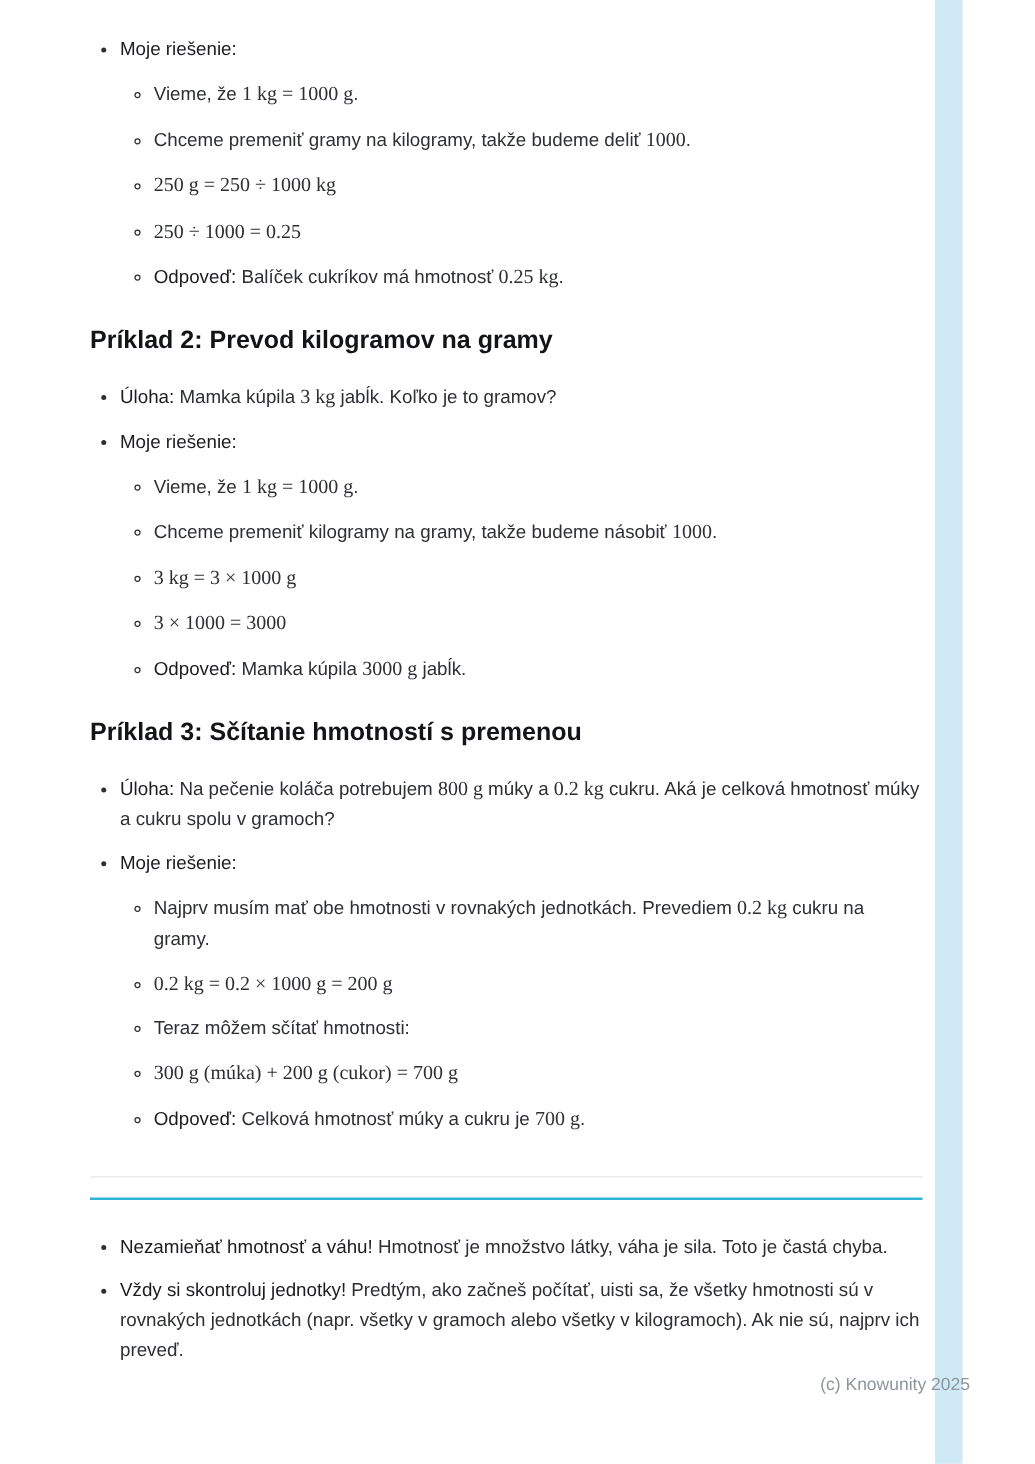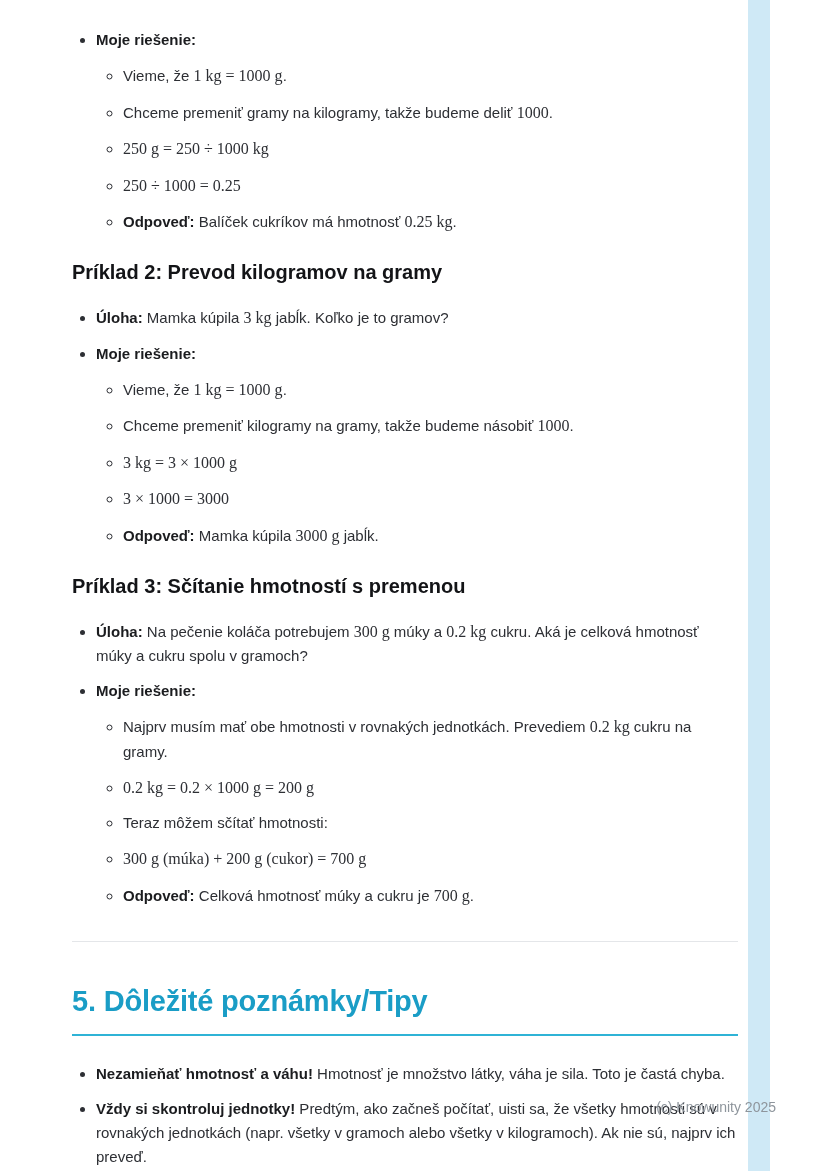--- a/index.html
+++ b/index.html
@@ -39,21 +39,21 @@
   ul.sub {
     margin: 11px 0 0 0;
     padding-left: 27px;
     list-style: circle;
   }
   ul.sub > li {
     font-size: 15px;
     line-height: 1.6;
     margin-bottom: 11px;
   }
-  .seg-b { font-weight: bold; color: #1b1c1f; }
+  .seg-b { font-weight: normal; color: #1b1c1f; }
   .seg-n { font-weight: normal; }
   .seg-m {
     font-family: "Liberation Serif", serif;
     font-size: 16px;
   }
   h3.example-heading {
     font-size: 20px;
     font-weight: bold;
     color: #131417;
     margin: 24px 0 20px 0;
@@ -116,36 +116,35 @@
         <li><span class="seg-n">Chceme premeniť kilogramy na gramy, takže budeme násobiť </span><span class="seg-m">1000</span><span class="seg-n">.</span></li>
         <li><span class="seg-m">3 kg = 3 × 1000 g</span></li>
         <li><span class="seg-m">3 × 1000 = 3000</span></li>
         <li><span class="seg-b">Odpoveď:</span><span class="seg-n"> Mamka kúpila </span><span class="seg-m">3000 g</span><span class="seg-n"> jabĺk.</span></li>
       </ul>
     </li>
   </ul>
 
   <h3 class="example-heading">Príklad 3: Sčítanie hmotností s premenou</h3>
   <ul class="top">
-    <li><span class="seg-b">Úloha:</span><span class="seg-n"> Na pečenie koláča potrebujem </span><span class="seg-m">300 g</span><span class="seg-n"> múky a </span><span class="seg-m">0.2 kg</span><span class="seg-n"> cukru. Aká je celková hmotnosť múky a cukru spolu v gramoch?</span></li>
+    <li><span class="seg-b">Úloha:</span><span class="seg-n"> Na pečenie koláča potrebujem </span><span class="seg-m">800 g</span><span class="seg-n"> múky a </span><span class="seg-m">0.2 kg</span><span class="seg-n"> cukru. Aká je celková hmotnosť múky a cukru spolu v gramoch?</span></li>
     <li>
       <span><span class="seg-b">Moje riešenie:</span></span>
       <ul class="sub">
         <li><span class="seg-n">Najprv musím mať obe hmotnosti v rovnakých jednotkách. Prevediem </span><span class="seg-m">0.2 kg</span><span class="seg-n"> cukru na gramy.</span></li>
         <li><span class="seg-m">0.2 kg = 0.2 × 1000 g = 200 g</span></li>
         <li><span class="seg-n">Teraz môžem sčítať hmotnosti:</span></li>
         <li><span class="seg-m">300 g (múka) + 200 g (cukor) = 700 g</span></li>
         <li><span class="seg-b">Odpoveď:</span><span class="seg-n"> Celková hmotnosť múky a cukru je </span><span class="seg-m">700 g</span><span class="seg-n">.</span></li>
       </ul>
     </li>
   </ul>
 
   <hr class="section-divider">
 
-  <h1 class="tips-heading">5. Dôležité poznámky/Tipy</h1>
   <hr class="accent-rule">
 
   <ul class="top">
     <li><span class="seg-b">Nezamieňať hmotnosť a váhu!</span><span class="seg-n"> Hmotnosť je množstvo látky, váha je sila. Toto je častá chyba.</span></li>
     <li><span class="seg-b">Vždy si skontroluj jednotky!</span><span class="seg-n"> Predtým, ako začneš počítať, uisti sa, že všetky hmotnosti sú v rovnakých jednotkách (napr. všetky v gramoch alebo všetky v kilogramoch). Ak nie sú, najprv ich preveď.</span></li>
   </ul>
 
 </div>
 
 <div class="footer-note">(c) Knowunity 2025</div>

